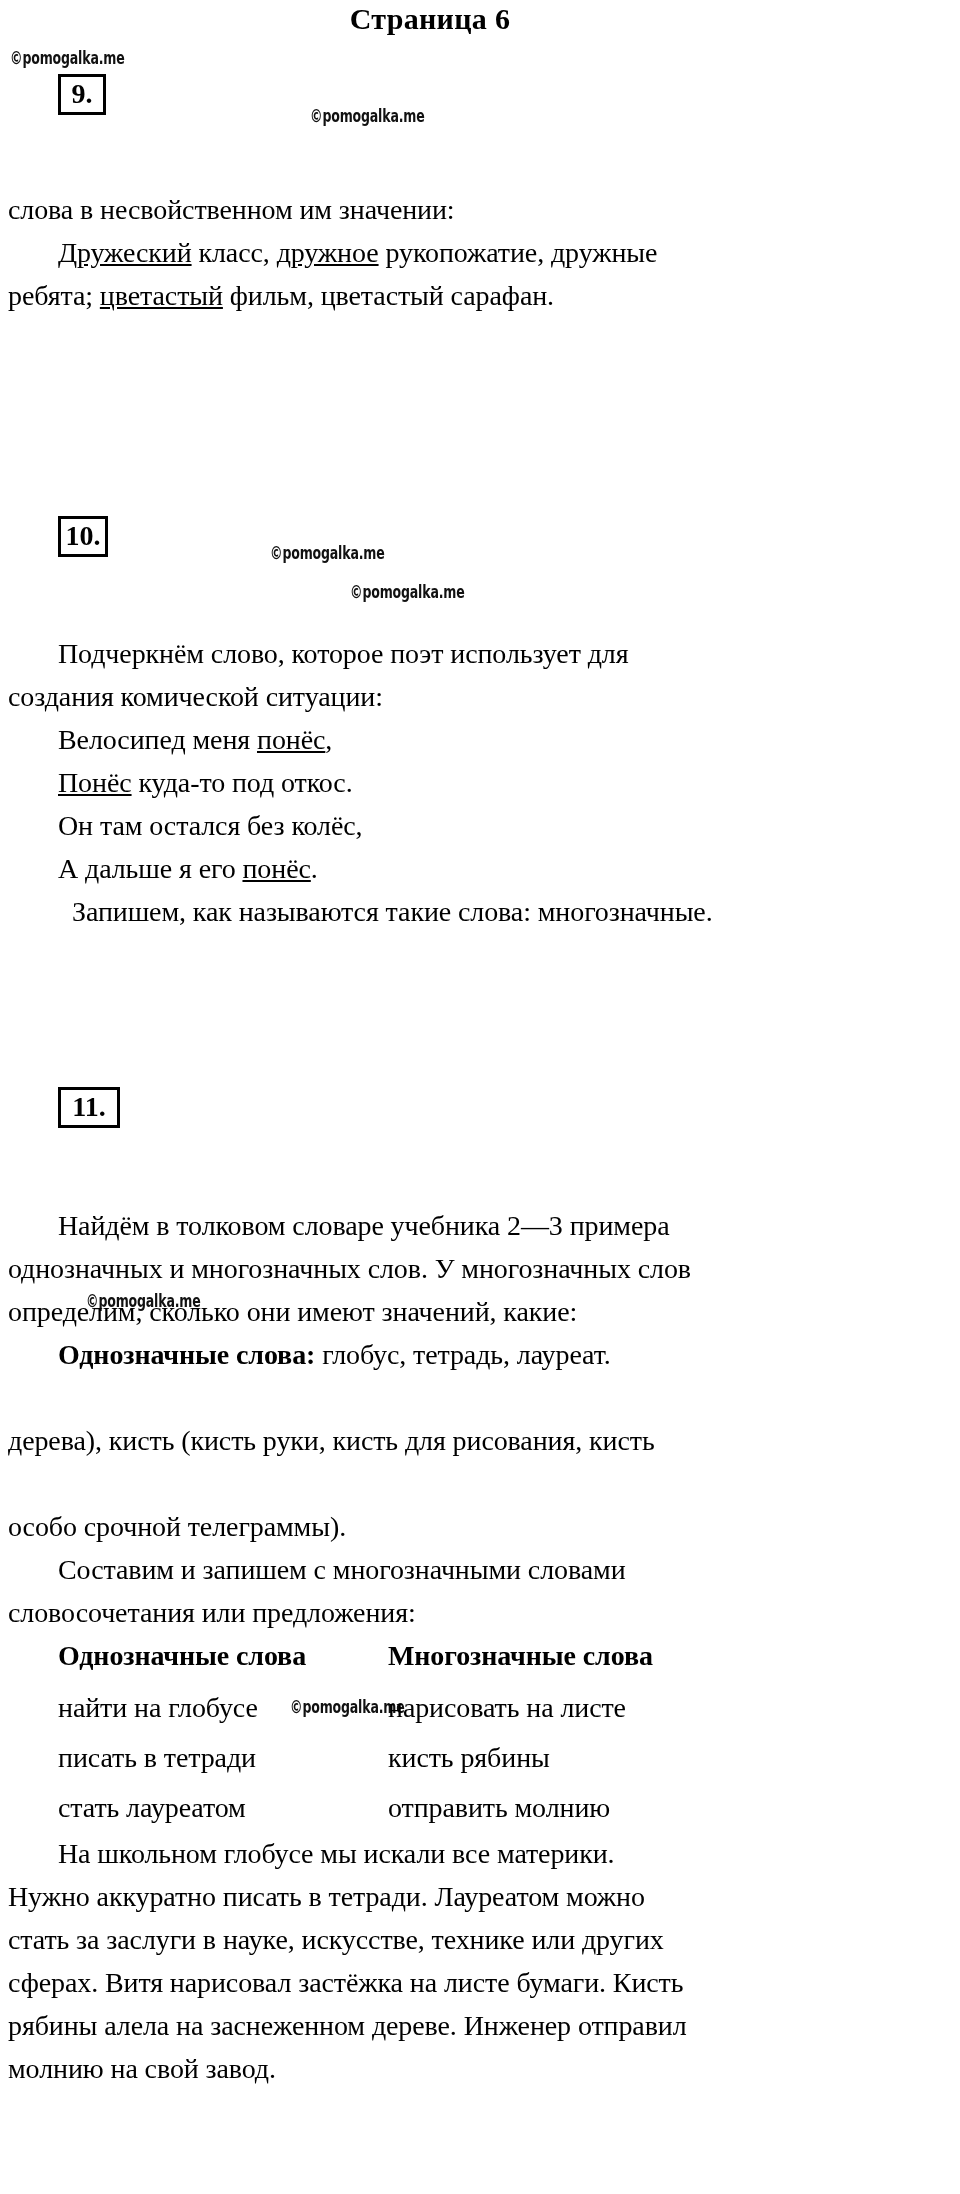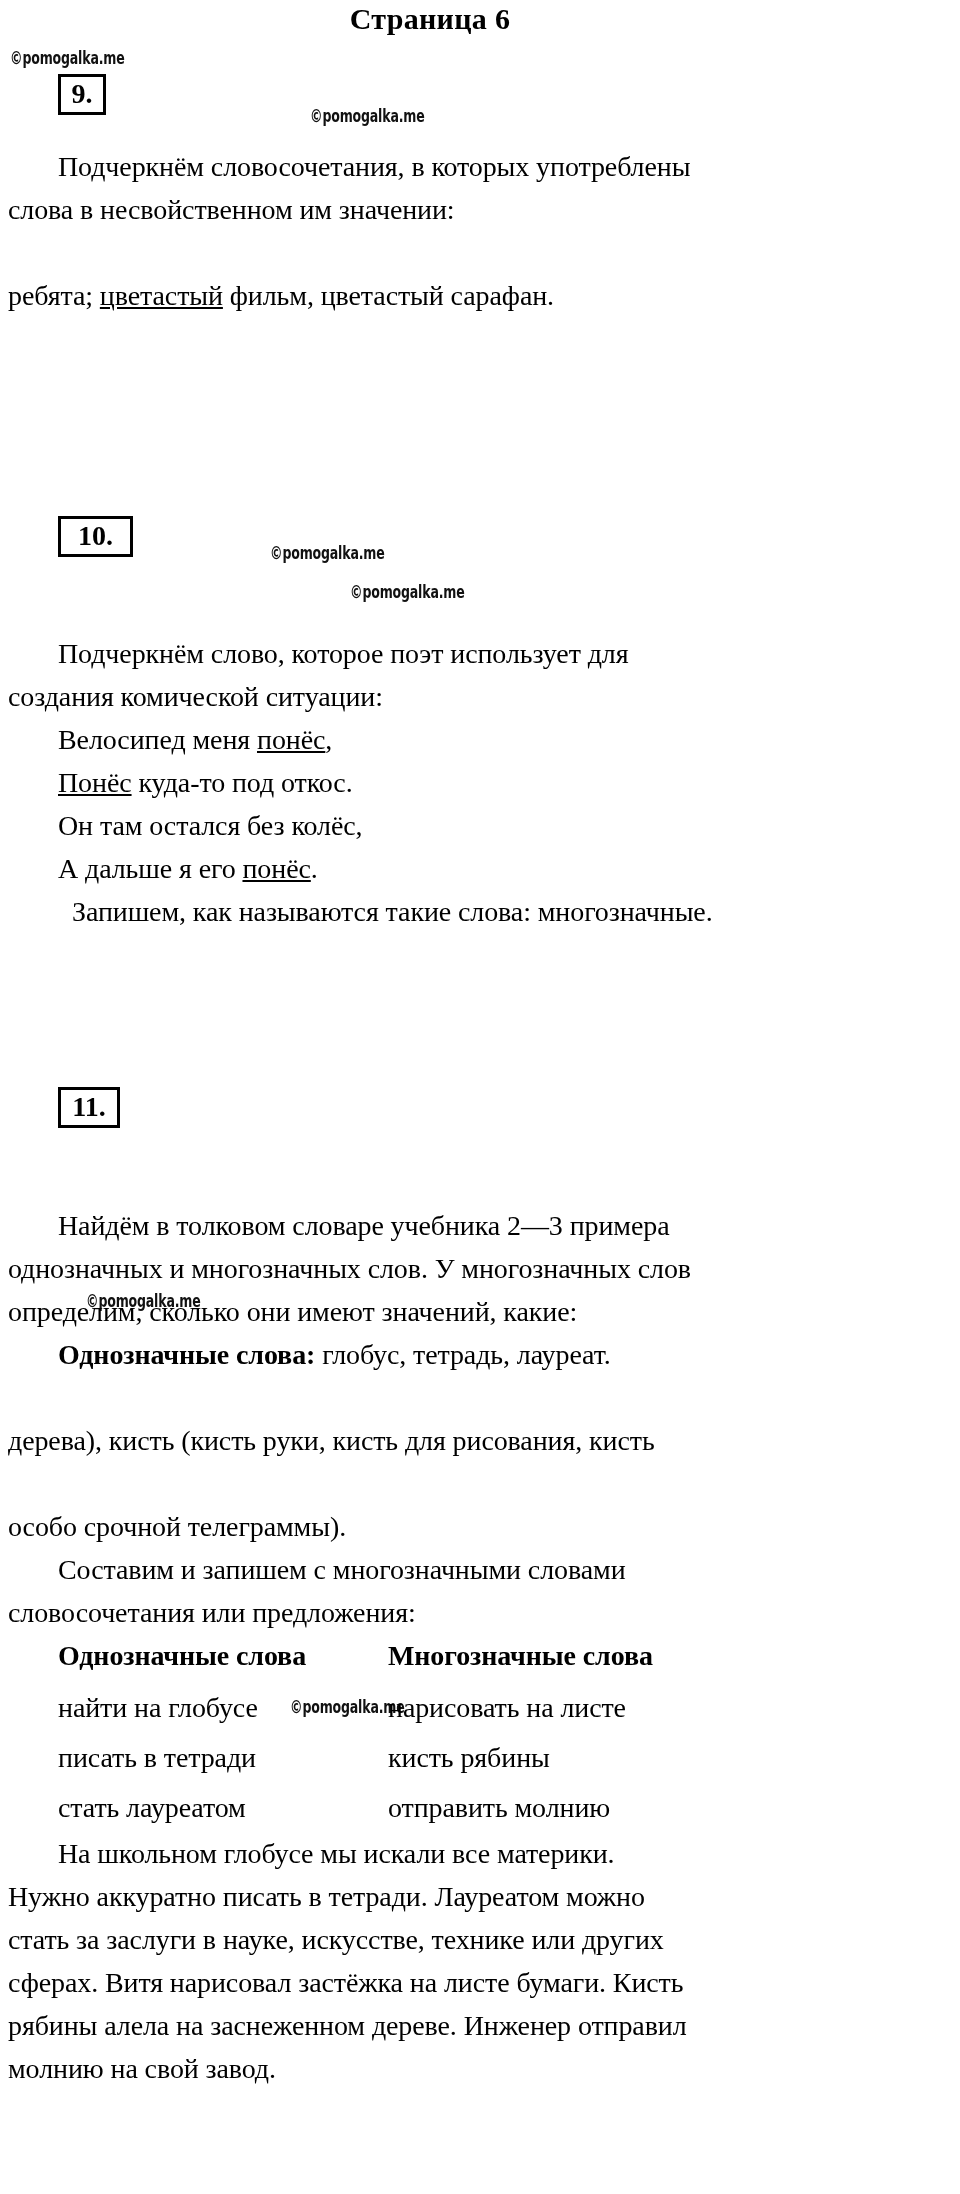--- a/index.html
+++ b/index.html
@@ -86,30 +86,32 @@
 
   <div class="watermark" style="top:48px; left:10px;">©pomogalka.me</div>
   <div class="watermark" style="top:106px; left:310px;">©pomogalka.me</div>
   <div class="watermark" style="top:543px; left:270px;">©pomogalka.me</div>
   <div class="watermark" style="top:582px; left:350px;">©pomogalka.me</div>
   <div class="watermark" style="top:1291px; left:86px;">©pomogalka.me</div>
   <div class="watermark" style="top:1697px; left:290px;">©pomogalka.me</div>
 
   <div class="ex-box" style="top:74px; left:58px; width:48px;">9.</div>
 
-  <div class="tx col-indent" style="top:145px; left:58px;">Подчеркнём словосочетания, в которых употреблены</div>
 
   <div class="tx col-flush" style="top:188px;">слова в несвойственном им значении:</div>
 
+  <div class="tx col-indent" style="top:231px; left:58px;">
+    <span class="u">Дружеский</span><span> класс, </span><span class="u">дружное</span><span> рукопожатие, дружные</span>
+  </div>
 
   <div class="tx col-flush" style="top:274px;">
     <span>ребята; </span><span class="u">цветастый</span><span> фильм, цветастый сарафан.</span>
   </div>
 
-  <div class="ex-box" style="top:516px; left:58px; width:75px;">10.</div>
+  <div class="ex-box" style="top:516px; left:58px; width:50px;">10.</div>
 
   <div class="tx col-indent" style="top:632px; left:58px;">Подчеркнём слово, которое поэт использует для</div>
 
   <div class="tx col-flush" style="top:675px;">создания комической ситуации:</div>
 
   <div class="tx col-indent" style="top:718px; left:58px;">
     <span>Велосипед меня </span><span class="u">понёс</span><span>,</span>
   </div>
 
   <div class="tx col-indent" style="top:761px; left:58px;">

